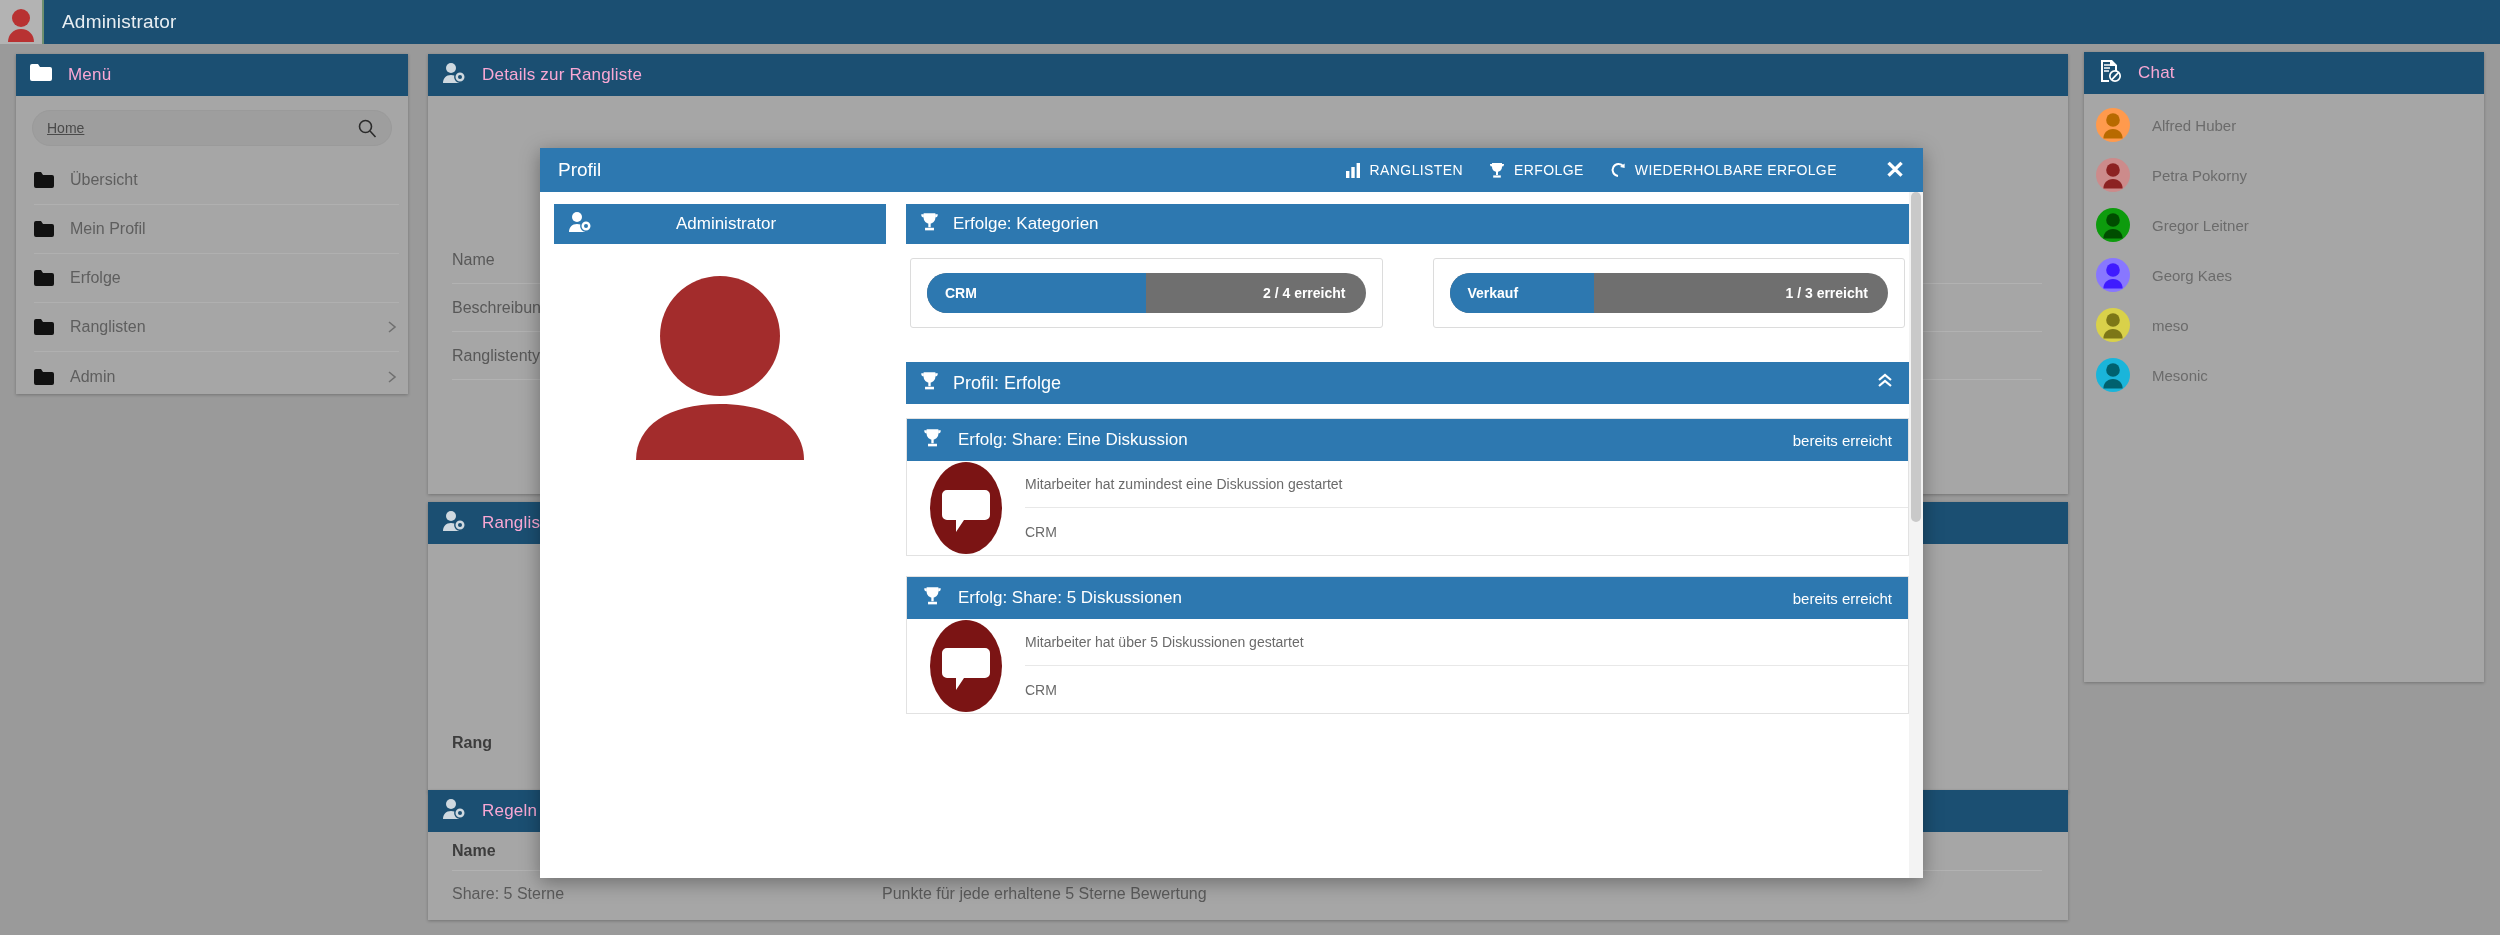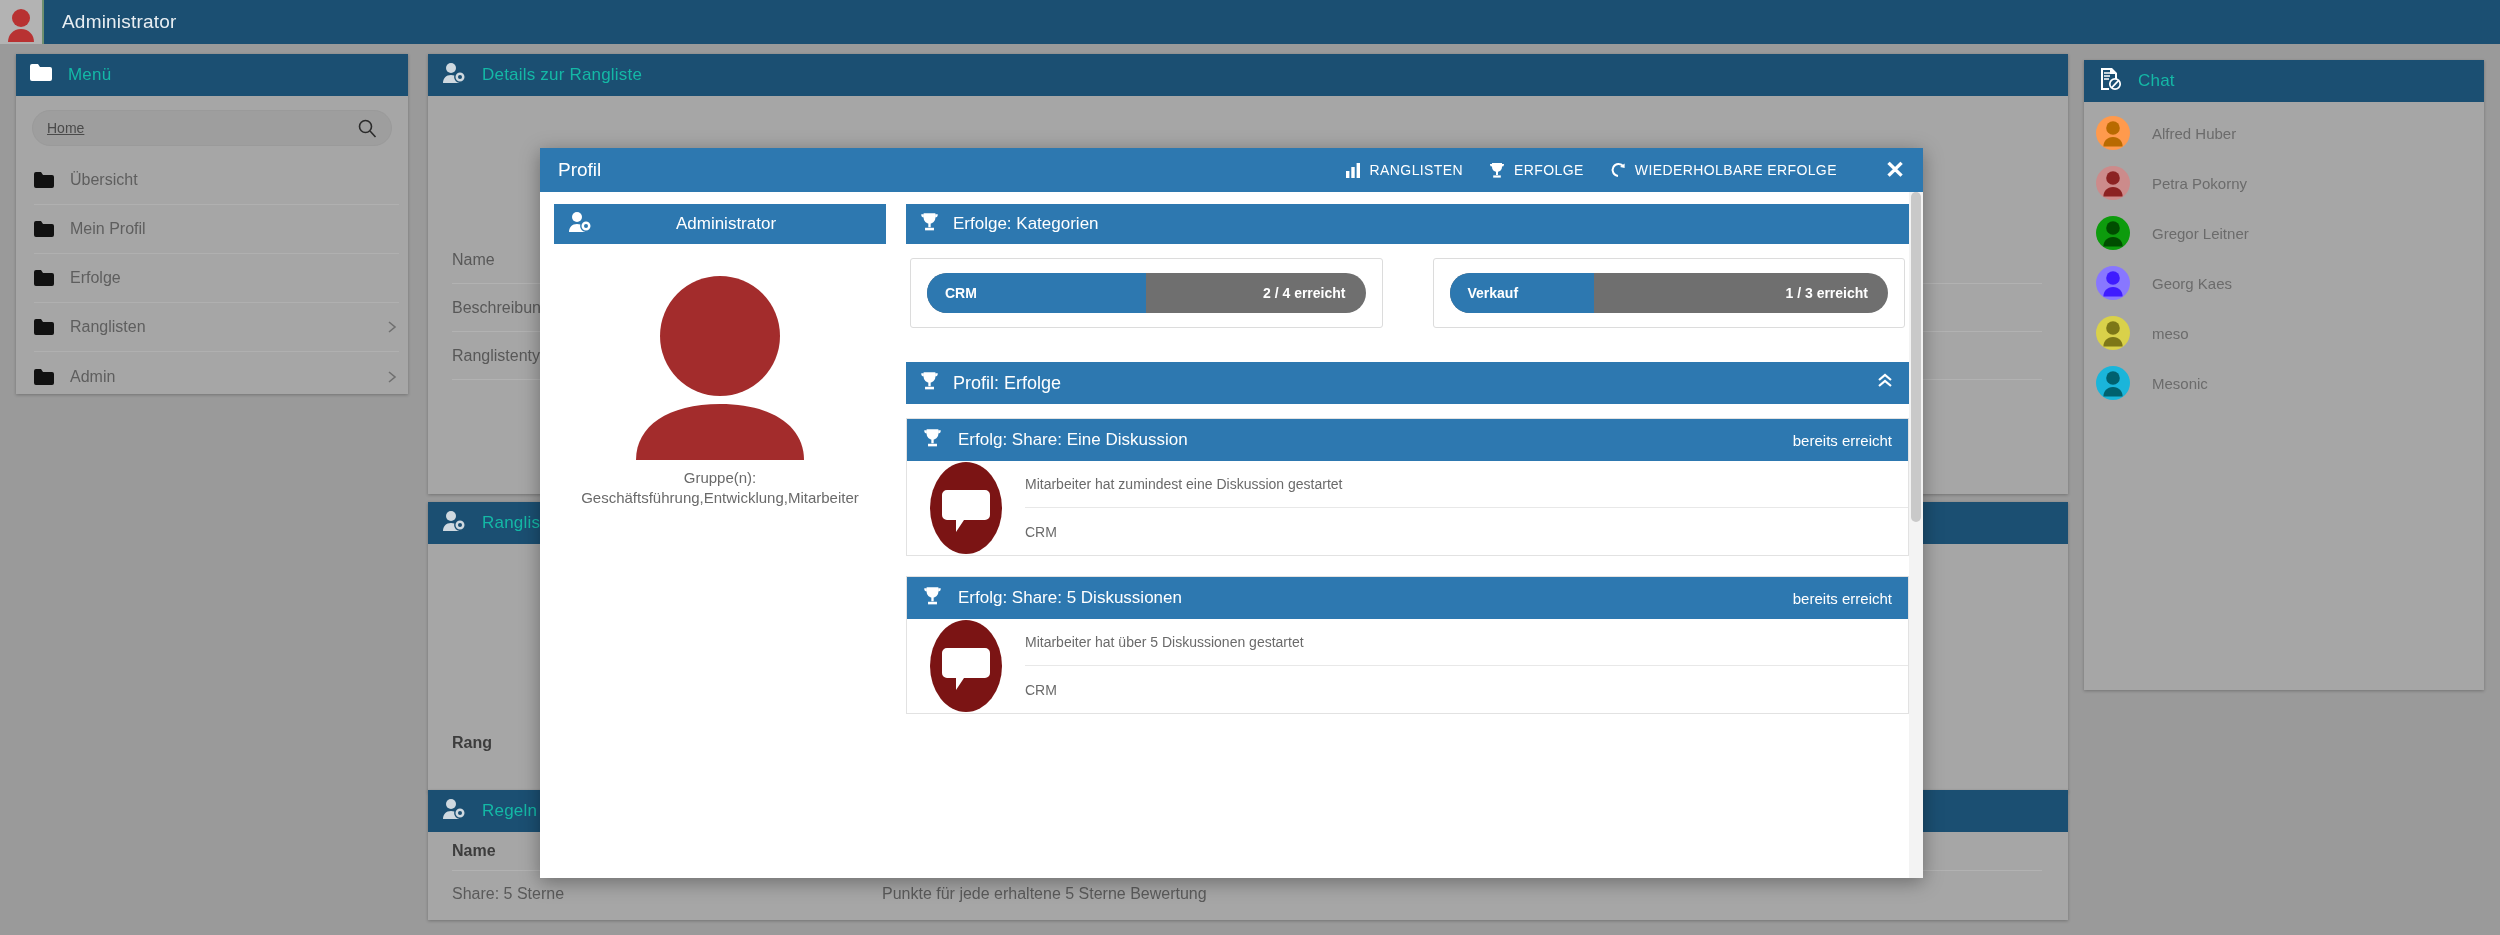--- a/index.html
+++ b/index.html
@@ -22,21 +22,21 @@
     border-right: 2px solid #6f8f6f; flex: none;
   }
   .topbar-title {
     color: #e8eef2; font-size: 19px; margin-left: 18px; letter-spacing: .2px;
   }
 
   
   .panel { position: absolute; background: #a6a6a6; box-shadow: 0 1px 3px rgba(0,0,0,.25); }
   .panel-head {
     height: 42px; background: #1b4f72; display: flex; align-items: center;
-    padding: 0 14px; color: #14b8a6; font-size: 17px; gap: 16px;
+    padding: 0 14px; color: #f9a8d4; font-size: 17px; gap: 16px;
   }
   .panel-head .ptitle { letter-spacing: .2px; }
 
   
   #sidebar { left: 16px; top: 54px; width: 392px; height: 340px; }
   .search-wrap { padding: 14px 16px 10px 16px; }
   .search-box {
     height: 36px; background: #9e9e9e; border-radius: 18px;
     display: flex; align-items: center; padding: 0 14px;
     border: 1px solid #9a9a9a;
@@ -73,21 +73,21 @@
   .rang-block { padding: 190px 0 0 24px; }
   .rang-head { font-size: 16px; font-weight: bold; color: #3d3d3d; }
 
   .regeln-table { padding: 10px 0 0 24px; }
   .regeln-hdr { display: flex; font-size: 16px; font-weight: bold; color: #3d3d3d;
                 padding-bottom: 10px; border-bottom: 1px solid #b2b2b2; width: 1590px; }
   .regeln-row { display: flex; font-size: 16px; color: #5a5a5a; padding: 14px 0 0 0; width: 1590px; }
   .regeln-c1 { width: 430px; }
 
   
-  #chatPanel { left: 2084px; top: 60px; width: 400px; height: 630px; text-align: right; }
+  #chatPanel { left: 2084px; top: 52px; width: 400px; height: 630px; text-align: right; }
   .chat-list { padding: 6px 0 0 0; }
   .chat-item { display: flex; align-items: center; height: 50px; padding: 0 12px; gap: 22px; cursor: pointer; }
   .chat-av { width: 34px; height: 34px; border-radius: 50%; flex: none; overflow: hidden; position: relative; }
   .chat-av svg { display: block; }
   .chat-name { font-size: 15px; color: #6b6b6b; }
 
   
   #modal {
     position: absolute; left: 540px; top: 148px; width: 1383px; height: 730px;
     background: #2d78b0; box-shadow: 0 4px 18px rgba(0,0,0,.35);
@@ -425,24 +425,20 @@
                   <circle cx="18" cy="15" r="2" fill="#2d78b0"></circle>
                 </svg>
             </span>
             <span class="bh-center">Administrator</span>
           </div>
           <div class="profile-av">
             <svg width="200" height="186" viewBox="0 0 200 186">
               <circle cx="100" cy="62" r="60" fill="#a32c2c"></circle>
               <path d="M100 130c-52 0-84 22-84 56h168c0-34-32-56-84-56z" fill="#a32c2c"></path>
             </svg>
-          </div>
-          <div class="profile-groups">
-            <div>Gruppe(n):</div>
-            <div>Geschäftsführung,Entwicklung,Mitarbeiter</div>
           </div>
         </div>
       </div>
 
       <div class="modal-right">
 
         <div class="blue-head">
           <span>
             <svg width="19" height="20" viewBox="0 0 16 17">
                 <path d="M3 1h10v4a5 5 0 01-10 0z" fill="#fff"></path>

